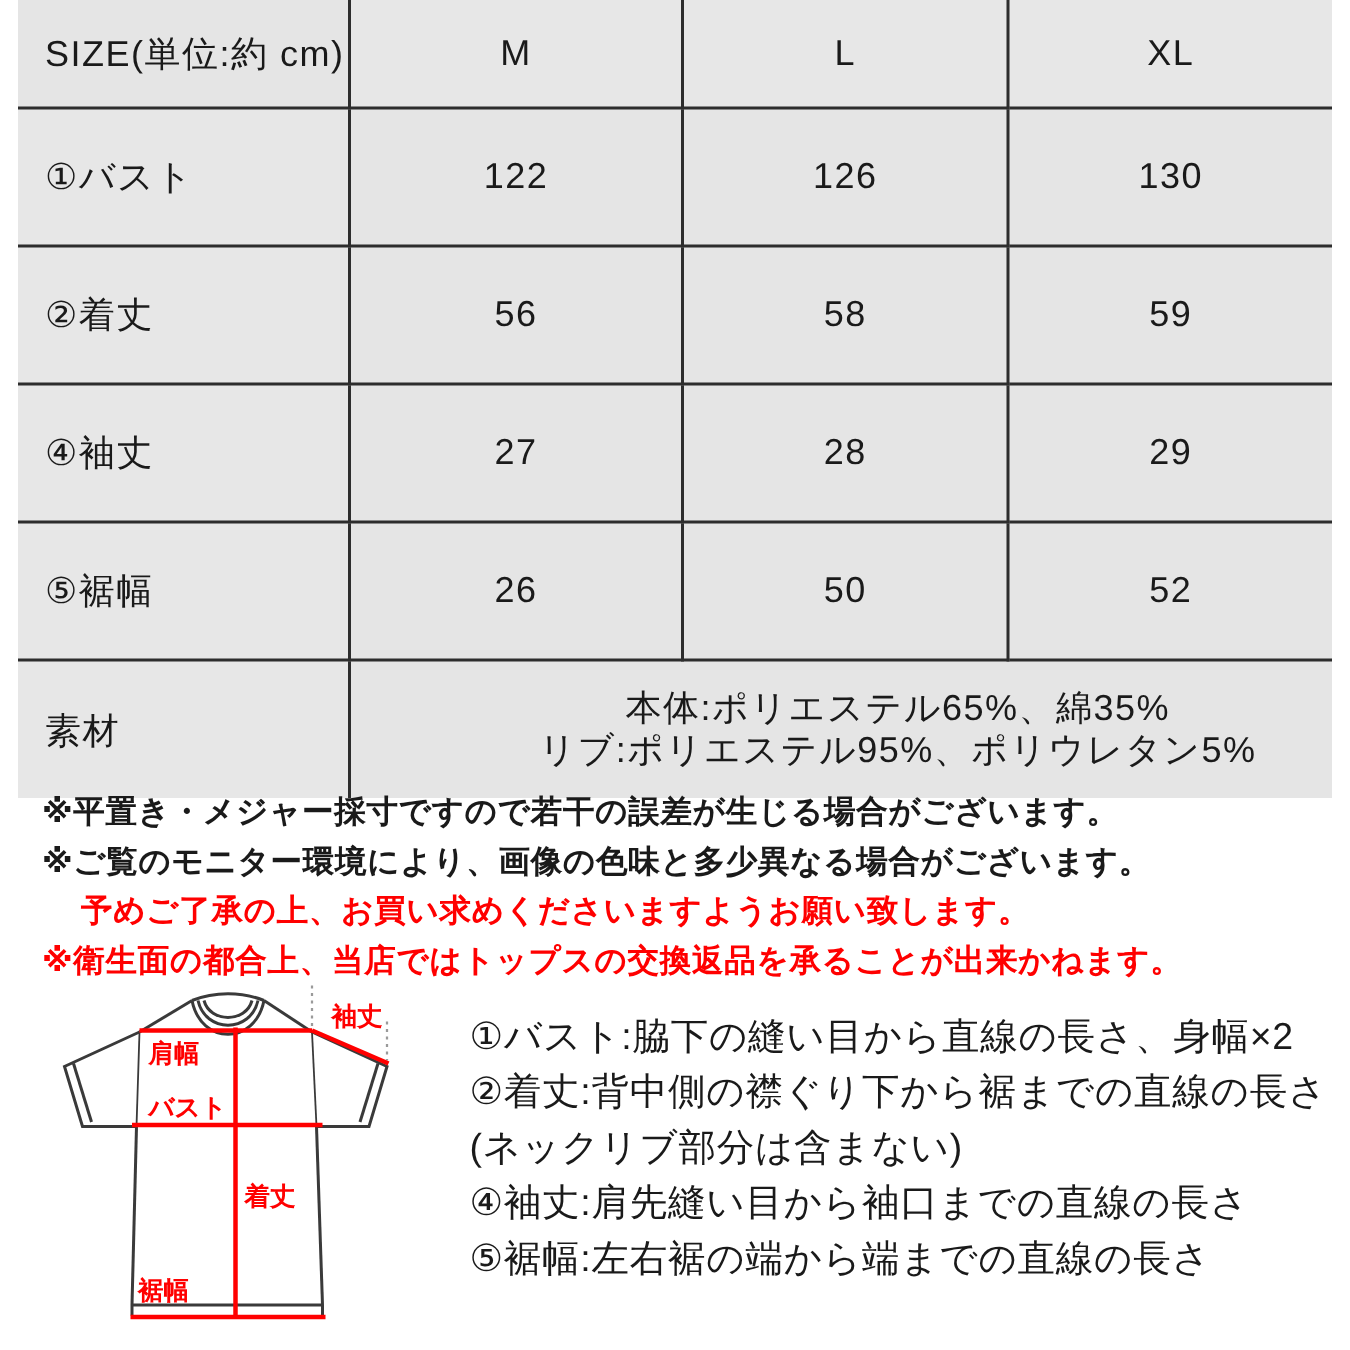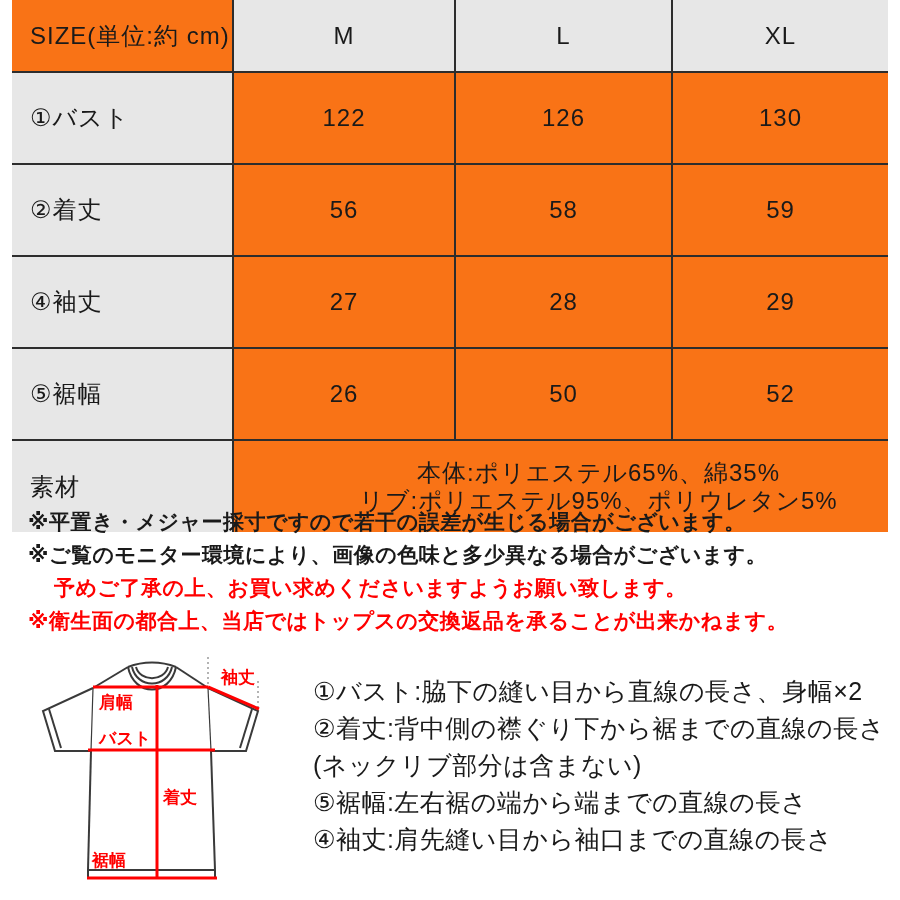--- a/index.html
+++ b/index.html
@@ -13,33 +13,33 @@
     position:absolute;top:0;left:12px;
     border-collapse:collapse;table-layout:fixed;width:876px;
   }
   .size-table td{
     padding:0;text-align:center;vertical-align:middle;
     font-size:24px;letter-spacing:1px;
   }
   .size-table tr{height:92px;}
   .size-table tr.hdr{height:72px;}
   .cell-gray{background:#e7e7e7;}
-  .cell-white{background:#f97316;}
+  .cell-white{background:#e5e5e5;}
   .lbl{
     text-align:left !important;padding-left:18px !important;
     font-size:22px;letter-spacing:1px;
   }
   .b-bottom{border-bottom:2px solid #2d2d2d;}
   .b-right{border-right:2px solid #2d2d2d;}
   .material-content{
     text-align:left;padding-left:75px !important;
     font-size:22px;line-height:28px;letter-spacing:0.5px;margin-top:16px;
   }
   
-  .notes{position:absolute;left:28px;top:505px;font-weight:bold;font-size:21px;}
+  .notes{position:absolute;left:28px;top:525px;font-weight:bold;font-size:21px;}
   .note-line{height:33px;line-height:33px;white-space:nowrap;letter-spacing:0.5px;}
   .note-red{color:#ff0000;}
   .note-indent{padding-left:26px;}
   
   .guide{position:absolute;left:313px;top:673px;font-size:25px;}
   .guide-line{height:37px;line-height:37px;white-space:nowrap;letter-spacing:0.5px;}
   
   .diagram{position:absolute;left:25px;top:655px;}
   .diagram text{
     font-family:"Liberation Sans","DejaVu Sans",sans-serif;
@@ -148,15 +148,15 @@
   <text x="74" y="89">バスト</text>
   <text x="138" y="148">着丈</text>
   <text x="67" y="211">裾幅</text>
   <text x="196" y="28">袖丈</text>
 </svg>
 
 <div class="guide">
   <div class="guide-line">①バスト:脇下の縫い目から直線の長さ、身幅×2</div>
   <div class="guide-line">②着丈:背中側の襟ぐり下から裾までの直線の長さ</div>
   <div class="guide-line">(ネックリブ部分は含まない)</div>
+  <div class="guide-line">④袖丈:肩先縫い目から袖口までの直線の長さ</div>
   <div class="guide-line">⑤裾幅:左右裾の端から端までの直線の長さ</div>
-  <div class="guide-line">④袖丈:肩先縫い目から袖口までの直線の長さ</div>
 </div>
 
 </body></html>

